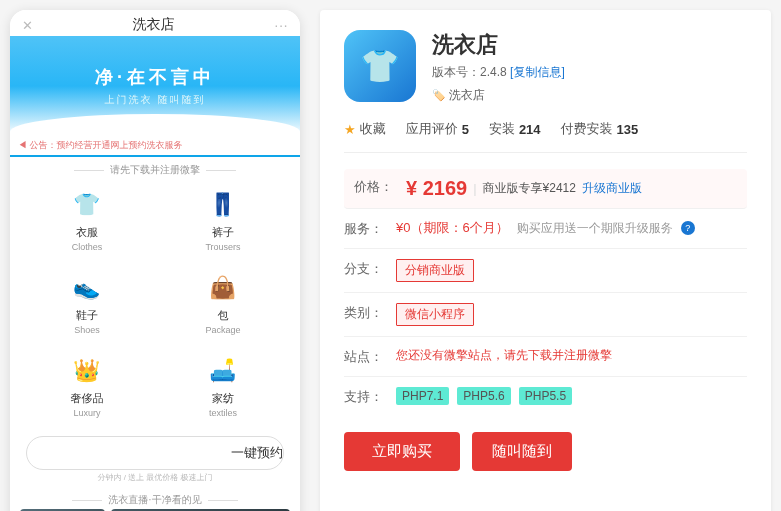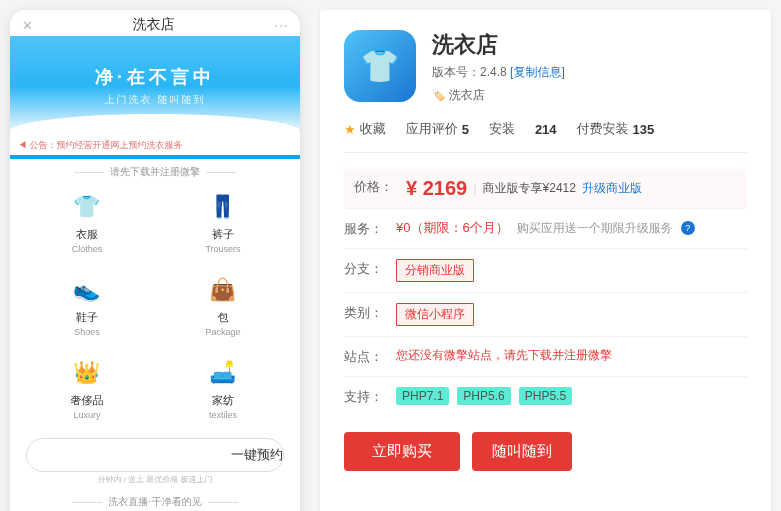--- a/index.html
+++ b/index.html
@@ -68,21 +68,21 @@
       right: 0;
       height: 22px;
       background: #fff;
       border-radius: 50% 50% 0 0 / 80% 80% 0 0;
     }
     .notice-bar {
       background: #fff;
       padding: 3px 8px;
       font-size: 9px;
       color: #e57373;
-      border-bottom: 4px solid #0ea5e9;
+      border-bottom: 2px solid #0ea5e9;
       white-space: nowrap;
       overflow: hidden;
       text-overflow: ellipsis;
     }
     .section-title {
       text-align: center;
       font-size: 10px;
       color: #999;
       padding: 6px 0 4px;
       position: relative;
@@ -445,21 +445,21 @@
       <div class="stat-item">
         <span class="stat-star">★</span>
         <span>收藏</span>
       </div>
       <div class="stat-item">
         <span>应用评价</span>
         <span style="font-weight:bold;color:#333;">5</span>
       </div>
       <div class="stat-item">
         <span>安装</span>
-        <span style="font-weight:bold;color:#333;margin-left:16px;">214</span>
+        <span style="font-weight:bold;color:#333;">214</span>
       </div>
       <div class="stat-item">
         <span>付费安装</span>
         <span style="font-weight:bold;color:#333;">135</span>
       </div>
     </div>
 
     <div class="info-row" style="background:#fff8f8;border-radius:4px;padding:8px 10px;border-bottom:1px solid #f0f0f0;">
       <div class="info-label">价格：</div>
       <div class="info-value" style="display:flex;align-items:center;gap:6px;">

